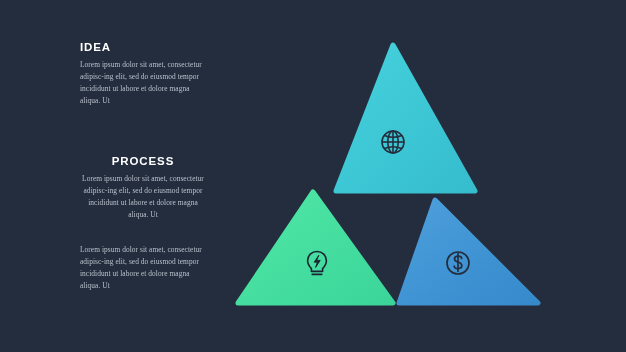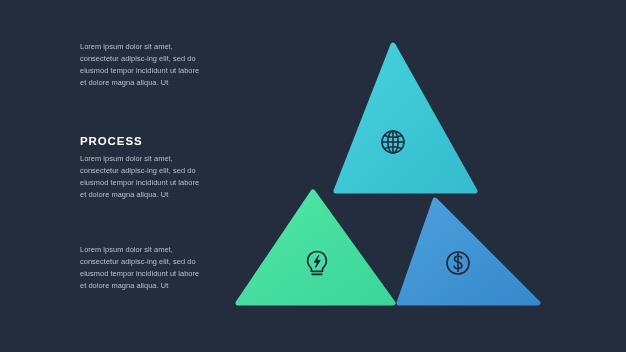--- a/index.html
+++ b/index.html
@@ -32,24 +32,25 @@
     color: #ffffff;
     margin: 0 0 5px 0;
     line-height: 1.1;
   }
   .text-block .tb-body {
     font-size: 7.4px;
     line-height: 1.62;
     color: #b9c0cc;
     margin: 0;
     letter-spacing: 0.06px;
+    font-family: Liberation Serif, serif;
   }
 
   #block-idea    { left: 80px; top: 41px;  }
-  #block-process { left: 80px; top: 135px; }
+  #block-process { left: 80px; top: 155px; text-align: center; }
   #block-goal    { left: 80px; top: 244px; }
 
   
   .tri-stage {
     position: absolute;
     left: 0;
     top: 0;
     width: 626px;
     height: 352px;
   }
@@ -126,20 +127,21 @@
     <svg viewBox="0 0 34 34" xmlns="http://www.w3.org/2000/svg">
       <g fill="none" stroke="#242d3d" stroke-width="1.7" stroke-linecap="round">
         <circle cx="17" cy="17" r="11"></circle>
         <path d="M 20.6 12.4 C 20.6 11.0 19.0 10.2 17.0 10.2 C 15.0 10.2 13.5 11.2 13.5 12.9 C 13.5 16.9 20.8 15.2 20.8 19.6 C 20.8 21.4 19.2 22.6 17.0 22.6 C 14.8 22.6 13.2 21.6 13.2 20.0"></path>
         <line x1="17" y1="7.6" x2="17" y2="25.3"></line>
       </g>
     </svg>
   </div>
 
   <div class="text-block" id="block-idea">
+    <h2 class="tb-title">IDEA</h2>
     <p class="tb-body">Lorem ipsum dolor sit amet, consectetur adipisc-ing elit, sed do eiusmod tempor incididunt ut labore et dolore magna aliqua. Ut</p>
   </div>
 
   <div class="text-block" id="block-process">
     <h2 class="tb-title">PROCESS</h2>
     <p class="tb-body">Lorem ipsum dolor sit amet, consectetur adipisc-ing elit, sed do eiusmod tempor incididunt ut labore et dolore magna aliqua. Ut</p>
   </div>
 
   <div class="text-block" id="block-goal">
     <p class="tb-body">Lorem ipsum dolor sit amet, consectetur adipisc-ing elit, sed do eiusmod tempor incididunt ut labore et dolore magna aliqua. Ut</p>

